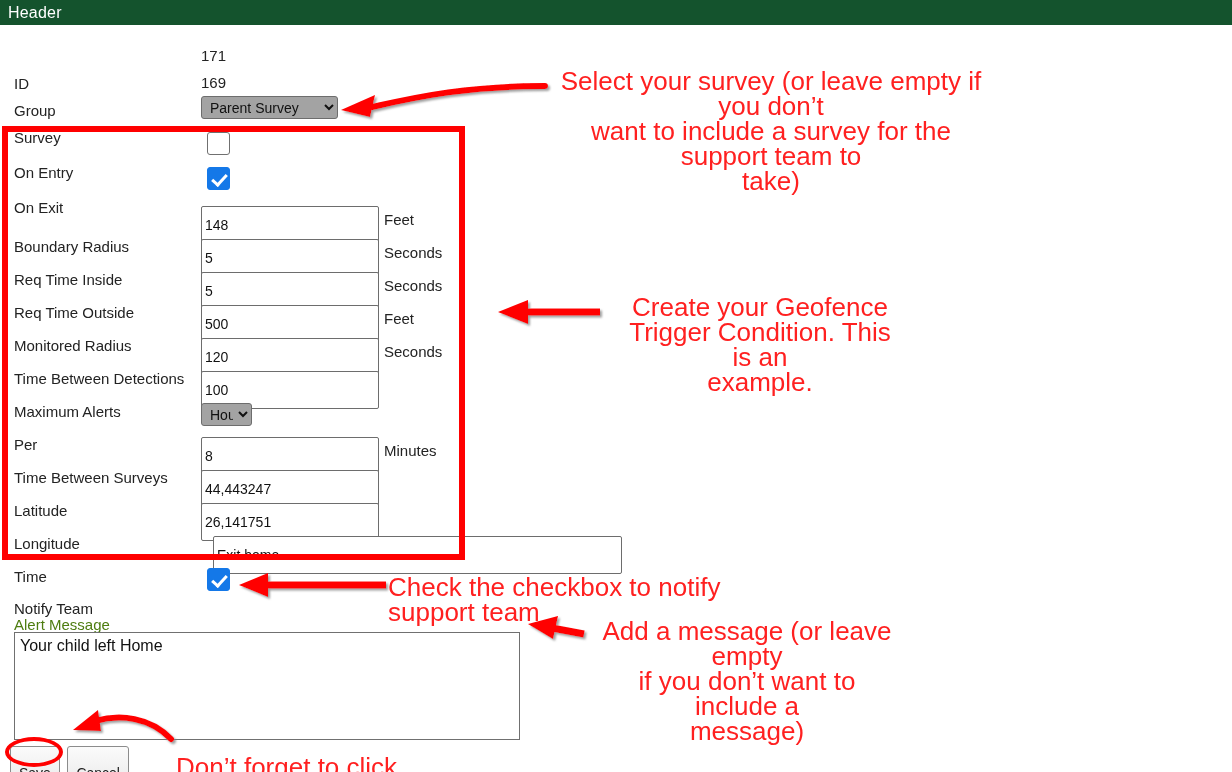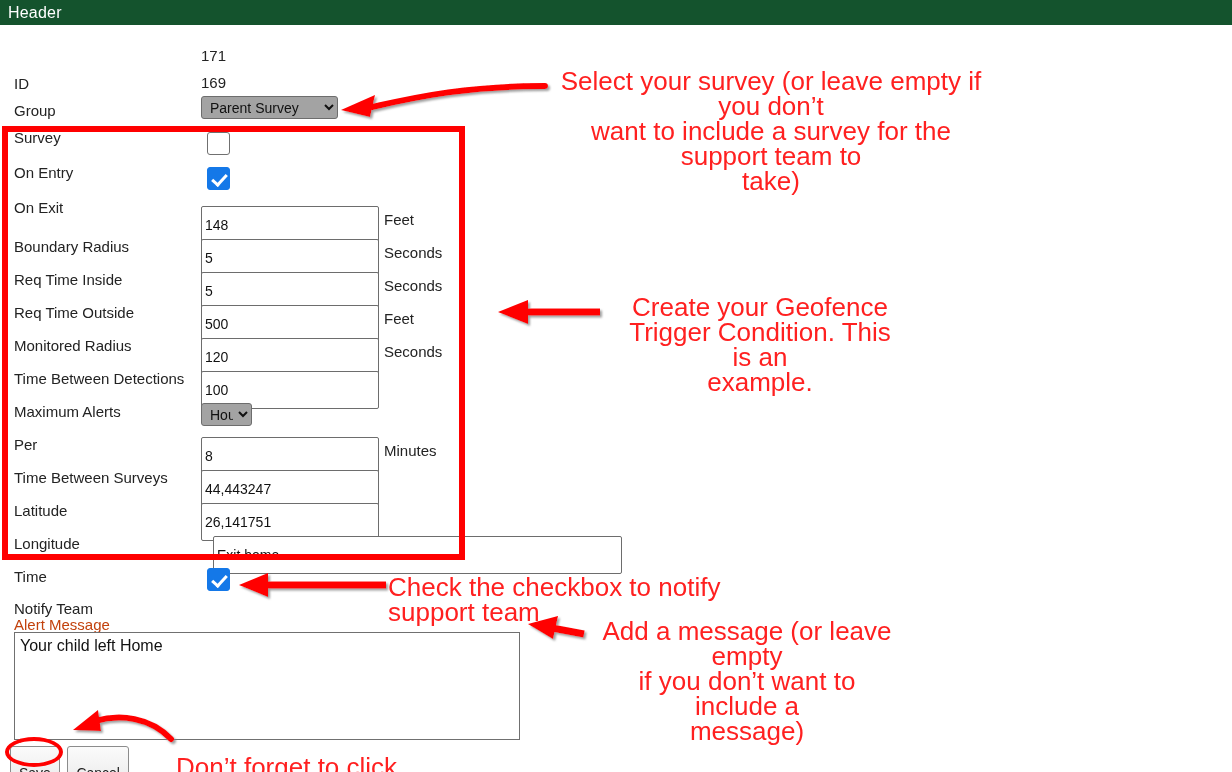--- a/index.html
+++ b/index.html
@@ -134,21 +134,21 @@
     border-width: 0 3px 3px 0;
     transform: rotate(42deg);
   }
 
   
   #alert-label {
     position: absolute;
     left: 14px;
     top: 591px;
     font-size: 15px;
-    color: #c2410c;
+    color: #4d7c0f;
   }
   #alert-textarea {
     position: absolute;
     left: 14px;
     top: 607px;
     width: 506px;
     height: 108px;
     box-sizing: border-box;
     border: 1px solid #707070;
     background: #ffffff;

